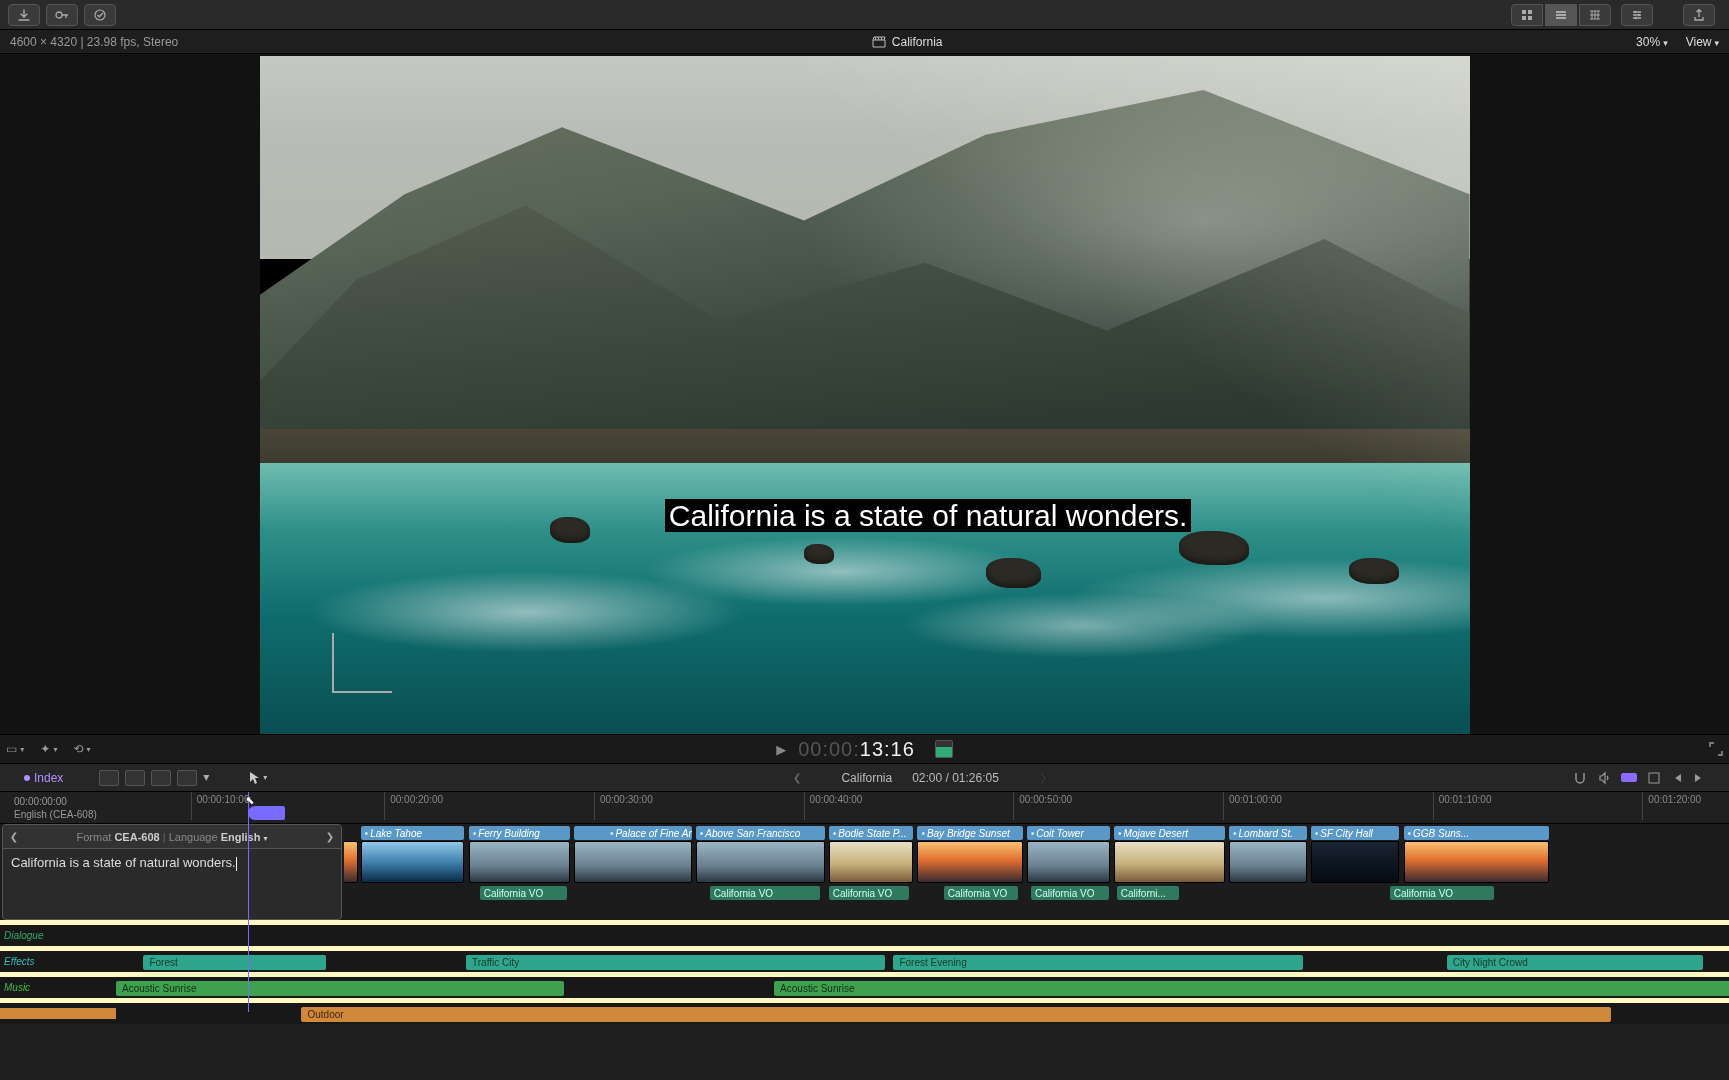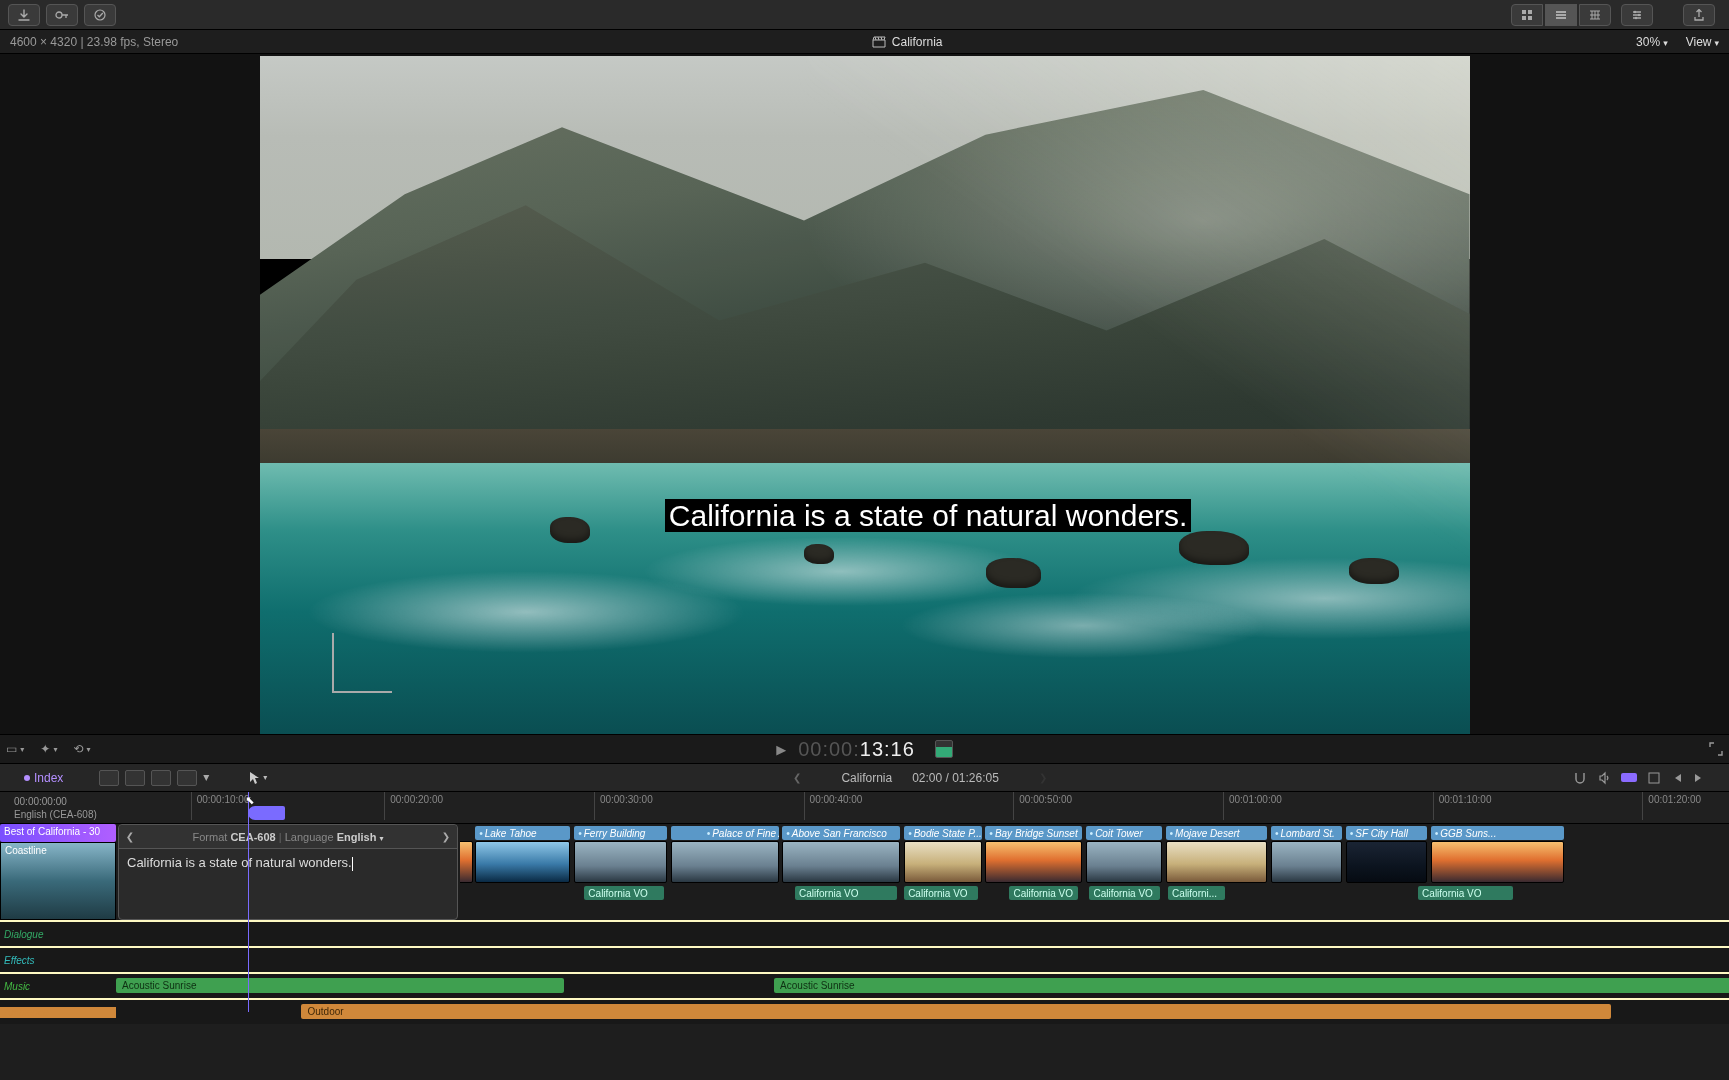--- a/index.html
+++ b/index.html
@@ -119,21 +119,21 @@
 .thumb-sunset { background: linear-gradient(180deg, #f7c070 0%, #e07030 45%, #3a2a30 100%); }
 .thumb-lake   { background: linear-gradient(180deg, #8fc7e8 0%, #3a7aa8 55%, #0a2a44 100%); }
 .thumb-city   { background: linear-gradient(180deg, #9ab4c2 0%, #6a8090 60%, #2a3842 100%); }
 .thumb-desert { background: linear-gradient(180deg, #e8dfc4 0%, #c7b07a 55%, #7a5a3a 100%); }
 .thumb-night  { background: linear-gradient(180deg, #1a2434 0%, #0c141f 60%, #060b12 100%); }
 .vo-row { position: absolute; top: 62px; left: 0; right: 0; height: 16px; }
 .vo { position: absolute; height: 14px; background: #2f7a5f; border-radius: 2px; color: #cfe; font-size: 10px; padding: 0 4px; display: flex; align-items: center; overflow: hidden; white-space: nowrap; }
 
 
 .lanes { background: #181818; }
-.lane { height: 26px; display: flex; align-items: center; position: relative; border-top: 2px solid #fef9c3; }
+.lane { height: 26px; display: flex; align-items: center; position: relative; border-top: 5px solid #fef9c3; }
 .lane-label { width: 116px; padding-left: 4px; font-size: 10px; color: #888; font-style: italic; }
 .lane-label.orange { color: #d0883a; }
 .lane-track { flex: 1; position: relative; height: 100%; }
 .region { position: absolute; top: 4px; height: 15px; border-radius: 2px; font-size: 10px; color: #104028; padding: 1px 6px; display: flex; align-items: center; }
 .teal { background: #30a58e; }
 .green { background: #3fa050; color: #0e3012; }
 .orange { background: #d0883a; color: #402808; }
 
 svg { display: block; }
 </style>
@@ -320,26 +320,20 @@
       <div class="tick" style="left: 69%;">00:01:00:00</div>
       <div class="tick" style="left: 82%;">00:01:10:00</div>
       <div class="tick" style="left: 95%;">00:01:20:00</div>
       <div class="playhead-line" style="left: 8.2%;"></div>
       <div class="cursor-ptr" style="left: calc(8.2% - 3px);">⬉</div>
       <div class="caption-marker" style="left: 8.2%; width: 2.3%;"></div>
     </div>
 </div>
 
 <div class="captions-row">
-  <div class="browser-col">
-    <div class="browser-clip">Best of California - 30</div>
-    <div class="browser-thumb">
-      <div class="browser-thumb-label">Coastline</div>
-    </div>
-  </div>
   <div class="caption-panel">
     <div class="caption-panel-head">
       <div class="cp-nav">❮</div>
       <div class="cp-mid">
         <span class="lbl">Format</span> <b>CEA-608</b>
         <span style="color:#666"> | </span>
         <span class="lbl">Language</span> <b>English</b> <span class="small-chev">▾</span>
       </div>
       <div class="cp-nav">❯</div>
     </div>
@@ -381,20 +375,26 @@
     </div>
 </div>
 
 <div class="lanes">
   <div class="lane">
     <div class="lane-label" style="color:#3a6">Dialogue</div>
     <div class="lane-track"></div>
   </div>
   <div class="lane">
     <div class="lane-label" style="color:#3bb">Effects</div>
+    <div class="lane-track" id="effects-track">
+        <div class="region teal" style="left: 1.7%; width: 11.3%;">Forest</div>
+        <div class="region teal" style="left: 21.7%; width: 26%;">Traffic City</div>
+        <div class="region teal" style="left: 48.2%; width: 25.4%;">Forest Evening</div>
+        <div class="region teal" style="left: 82.5%; width: 15.9%;">City Night Crowd</div>
+      </div>
   </div>
   <div class="lane">
     <div class="lane-label" style="color:#4b4">Music</div>
     <div class="lane-track" id="music-track">
         <div class="region green" style="left: 0%; width: 27.8%;">Acoustic Sunrise</div>
         <div class="region green" style="left: 40.8%; width: 64.8%;">Acoustic Sunrise</div>
       </div>
   </div>
   <div class="lane">
     <div class="lane-label orange">Ambience</div>

